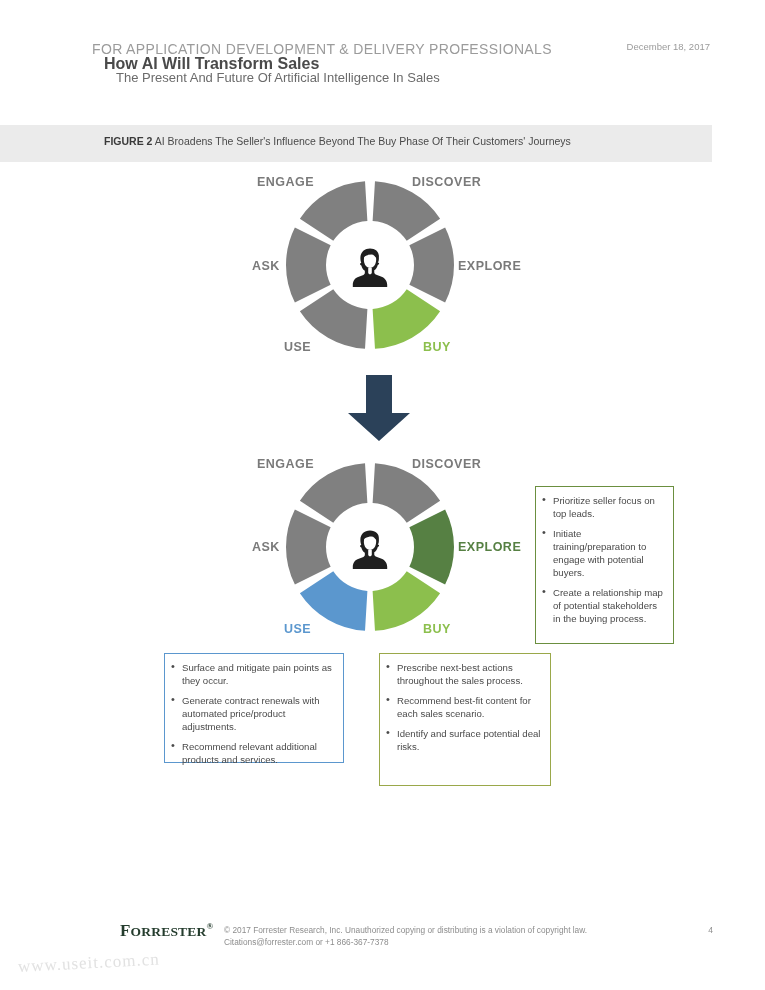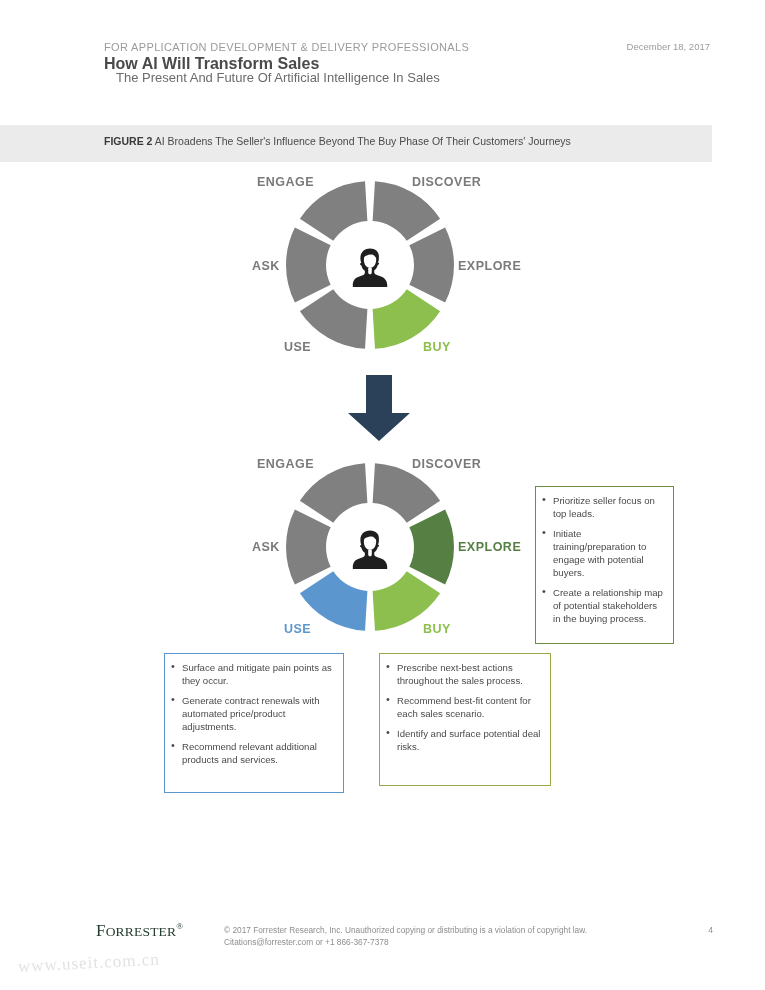--- a/index.html
+++ b/index.html
@@ -5,22 +5,22 @@
   html,body{margin:0;padding:0;}
   body{
     width:765px;height:990px;background:#ffffff;
     font-family:"Liberation Sans","DejaVu Sans",sans-serif;
     color:#3d3d3d;position:relative;overflow:hidden;
   }
   .page{position:absolute;left:0;top:0;width:765px;height:990px;}
 
   
   .hdr-eyebrow{
-    position:absolute;left:104px;top:41px;
-    font-size:11px;letter-spacing:.35px;color:#9b9b9b;
+    position:absolute;left:92px;top:41px;
+    font-size:14px;letter-spacing:.35px;color:#9b9b9b;
     text-transform:uppercase;white-space:nowrap;
   }
   .hdr-date{
     position:absolute;right:55px;top:41px;
     font-size:9.5px;color:#9b9b9b;white-space:nowrap;text-align:right;margin-left:15px;
   }
   .hdr-title{
     position:absolute;left:104px;top:55px;
     font-size:16px;font-weight:bold;color:#4a4a4a;white-space:nowrap;
   }
@@ -70,23 +70,23 @@
     font-size:9.6px;line-height:13px;color:#4a4a4a;
   }
   .callout li:last-child{margin-bottom:0;}
   .callout li:before{
     content:"\2022";position:absolute;left:0;top:-1px;
     font-size:11px;color:#4a4a4a;line-height:13px;
   }
 
   
   .logo{
-    position:absolute;left:96px;top:921px;
+    position:absolute;left:120px;top:921px;
     font-family:"Liberation Serif","DejaVu Serif",serif;
-    font-size:17px;font-weight:normal;color:#253d2e;
+    font-size:17px;font-weight:bold;color:#253d2e;
     letter-spacing:.2px;white-space:nowrap;text-align:right;
   }
   .logo .cap{font-size:17px;}
   .logo .sm{font-size:13.5px;}
   .logo sup{font-size:9px;vertical-align:super;}
   .foot-copy{
     position:absolute;left:224px;top:925px;width:470px;
     font-size:8.3px;line-height:11.5px;color:#8d8d8d;
   }
   .page-num{
@@ -177,21 +177,21 @@
   <div class="wlabel" id="lbl-bot-ENGAGE" style="left: 257px; top: 457px; color: rgb(122, 122, 122);">ENGAGE</div>
 
   <div class="callout" id="callout-explore" style="left: 535px; top: 486px; width: 139px; height: 158px; border-color: rgb(107, 143, 63);">
     <ul>
       <li>Prioritize seller focus on top leads.</li>
       <li>Initiate training/preparation to engage with potential buyers.</li>
       <li>Create a relationship map of potential stakeholders in the buying process.</li>
     </ul>
   </div>
 
-  <div class="callout" id="callout-use" style="left: 164px; top: 653px; width: 180px; height: 140px; border-color: rgb(91, 151, 206);">
+  <div class="callout" id="callout-use" style="left: 164px; top: 653px; width: 180px; height: 110px; border-color: rgb(91, 151, 206);">
     <ul>
       <li>Surface and mitigate pain points as they occur.</li>
       <li>Generate contract renewals with automated price/product adjustments.</li>
       <li>Recommend relevant additional products and services.</li>
     </ul>
   </div>
 
   <div class="callout" id="callout-buy" style="left: 379px; top: 653px; width: 172px; height: 133px; border-color: rgb(154, 168, 74);">
     <ul>
       <li>Prescribe next-best actions throughout the sales process.</li>

